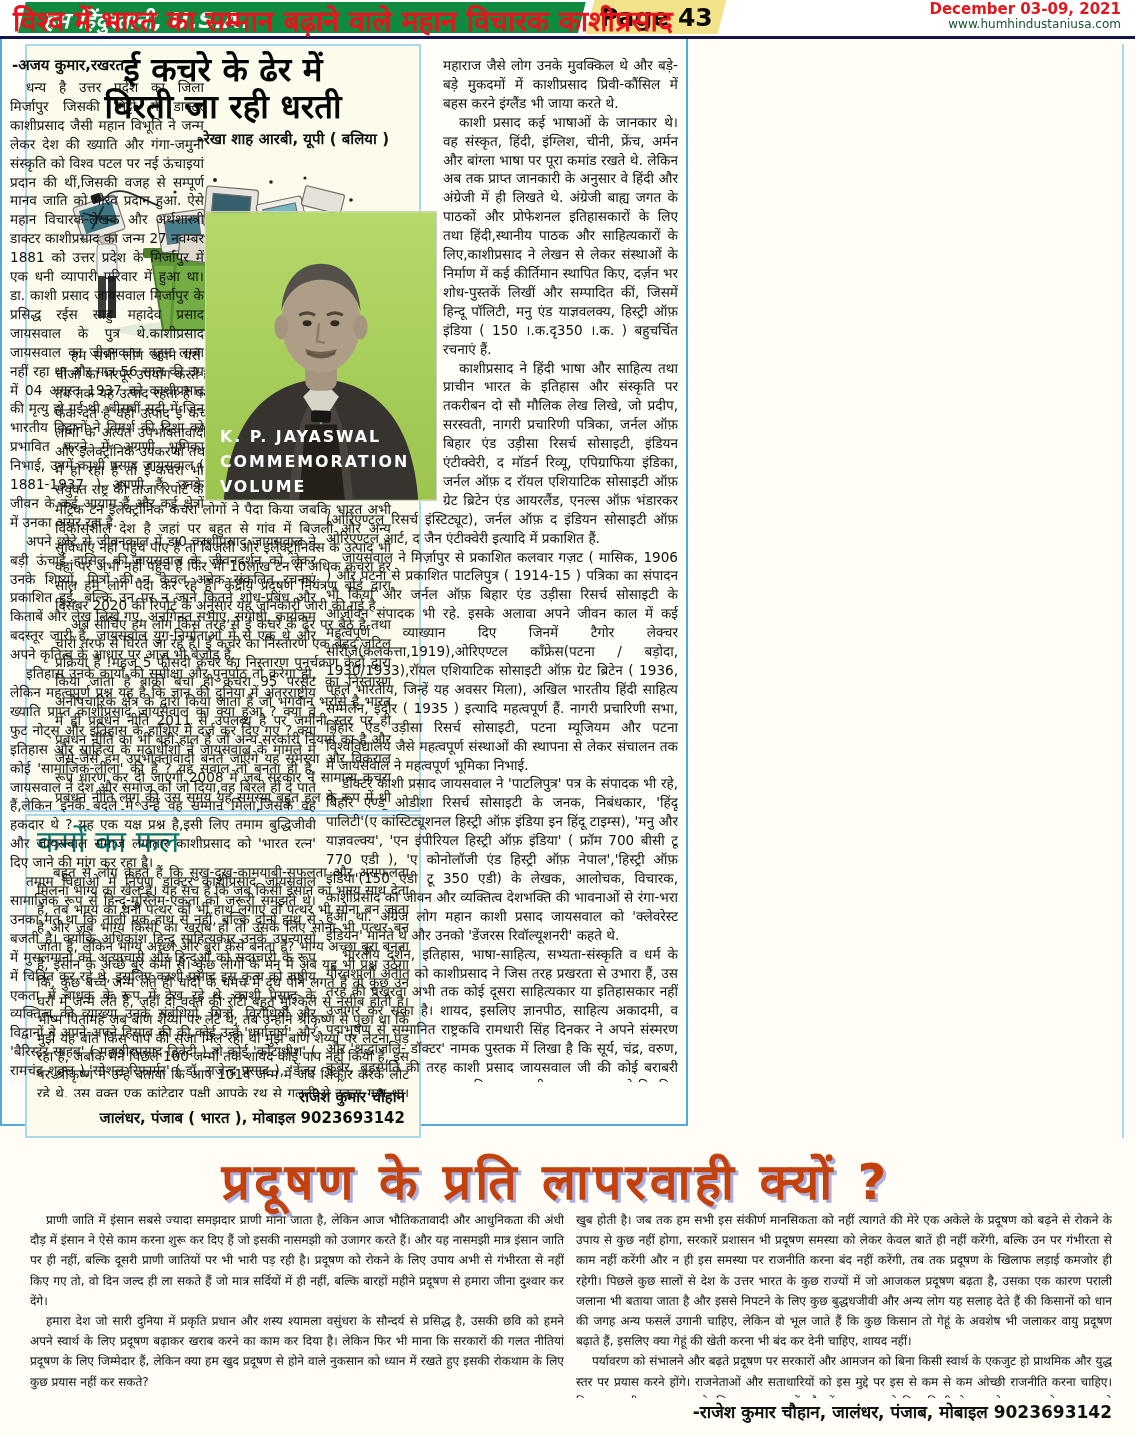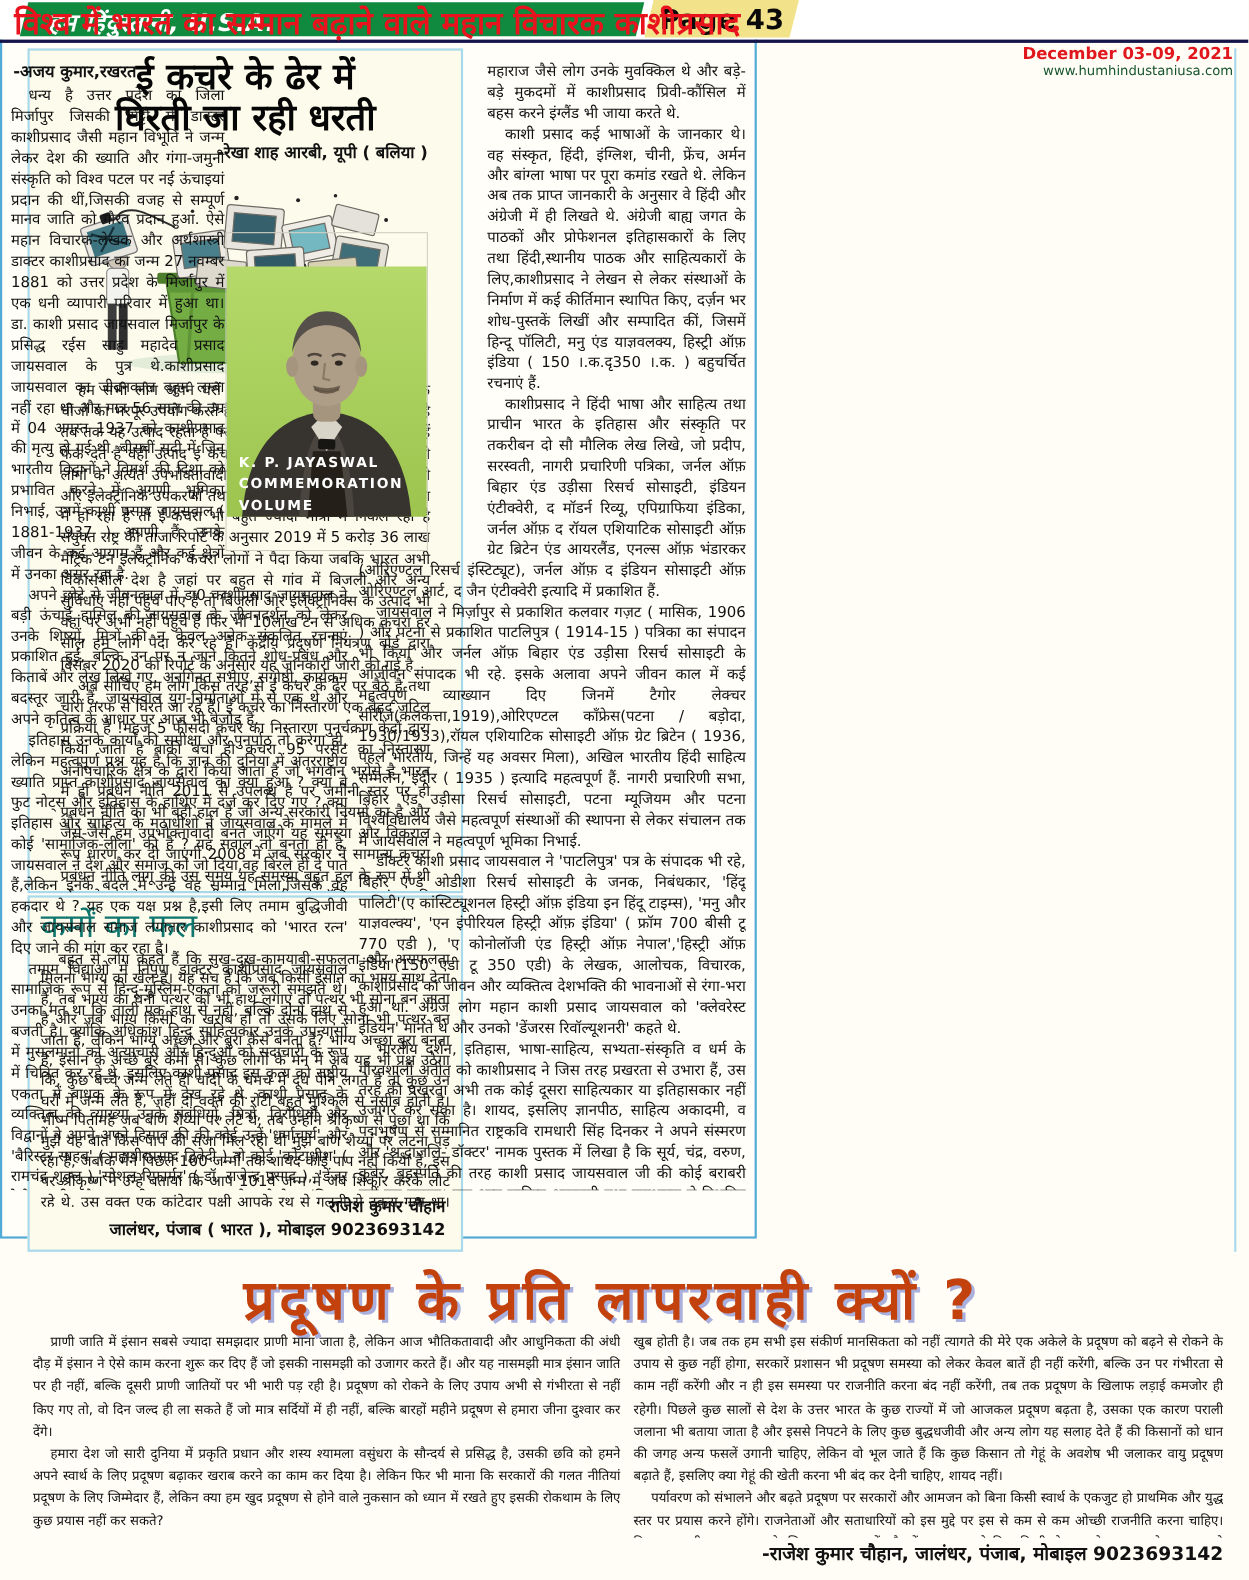--- a/index.html
+++ b/index.html
@@ -19,21 +19,21 @@
     transform:skewX(14deg); display:block; padding:2px 0 0 22px;
     color:#fff; font-weight:bold; font-style:italic; font-size:22px; letter-spacing:.5px;
     white-space:nowrap;
   }
   .hdr-badge {
     position:absolute; left:590px; top:0; width:132px; height:34px;
     background:#f2e28a; transform:skewX(-14deg);
     display:flex; align-items:center; justify-content:center;
   }
   .hdr-badge .txt { transform:skewX(14deg); font-weight:bold; font-size:25px; color:#0a0a0a; }
-  .hdr-right { position:absolute; right:14px; top:1px; text-align:right; line-height:1.15;margin-top:40px; }
+  .hdr-right { position:absolute; right:14px; top:1px; text-align:right; line-height:1.15; }
   .hdr-date { color:#e0181e; font-weight:bold; font-size:15px; }
   .hdr-url  { color:#14532d; font-weight:normal; font-size:12px; cursor:pointer; }
   .hdr-rule { position:absolute; left:0; top:36px; width:1135px; height:3px; background:#15154a; }
 
   
   .box { position:absolute; background:#fdfbec; border:2px solid #a9d9ec; }
   .jtext { text-align:justify; }
   p.para { text-indent:16px; }
   .sign { font-weight:bold; text-align:right;margin-top:33px; }
 
@@ -59,21 +59,21 @@
     position:absolute; left:4px; top:5px; width:678px; text-align:center;
     color:#e8131d; font-weight:bold; font-size:28.5px; line-height:1.2;
   }
   #jay .jbyline { position:absolute; left:12px; top:54px; font-weight:bold; font-size:15px; }
   .jcol { position:absolute; font-size:13.6px; line-height:18.9px; overflow:hidden; }
   #jay-col-left  { left:10px;  top:78px; width:306px; height:1004px; }
   #jay-col-right { left:326px; top:56px; width:352px; height:1026px; }
   .spc-r { float:right; width:112px; height:294px; margin-top:132px; }
   .spc-l { float:left;  width:117px; height:294px; margin-top:154px; }
   #jay-photo {
-    position:absolute; left:205px; top:211px; width:184px; height:290px;
+    position:absolute; left:205px; top:211px; width:232px; height:290px;
     border:1px solid #cfcfc2;
   }
   #jay-photo svg { width:100%; height:100%; display:block; }
 
   
   #poll-head {
     position:absolute; left:10px; top:1146px; width:1092px; height:60px;
     text-align:center; color:#c2410c; font-weight:bold; font-size:50px;
     letter-spacing:4px; text-shadow:3px 3px 0 #aab0dd;
     white-space:nowrap;

